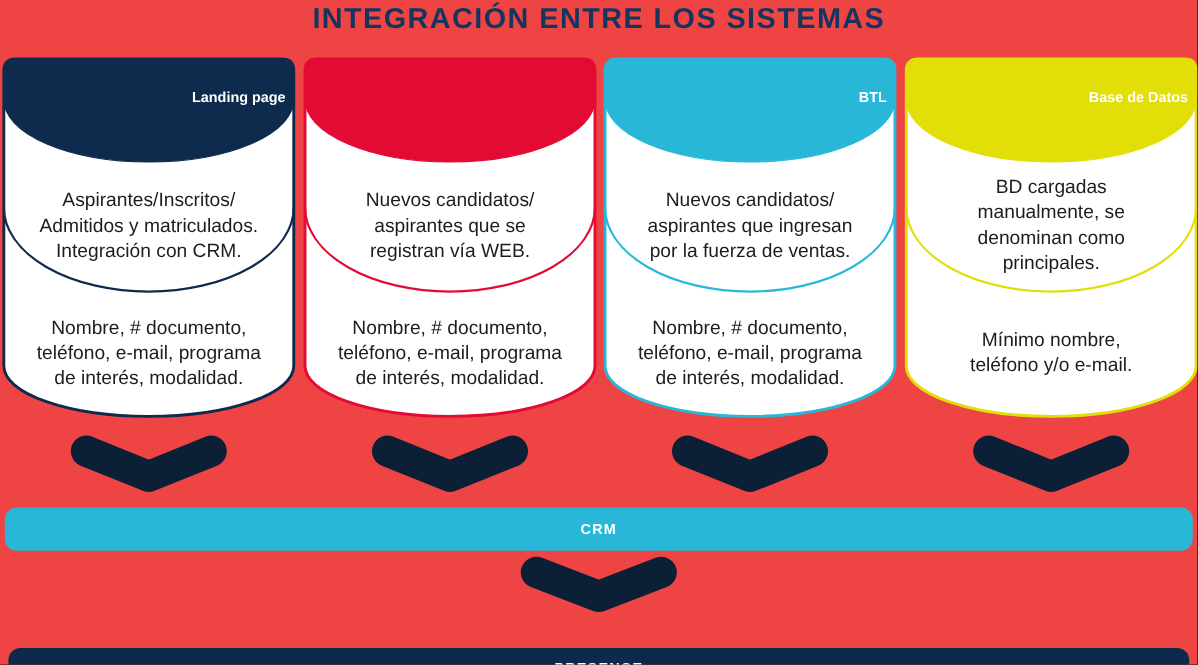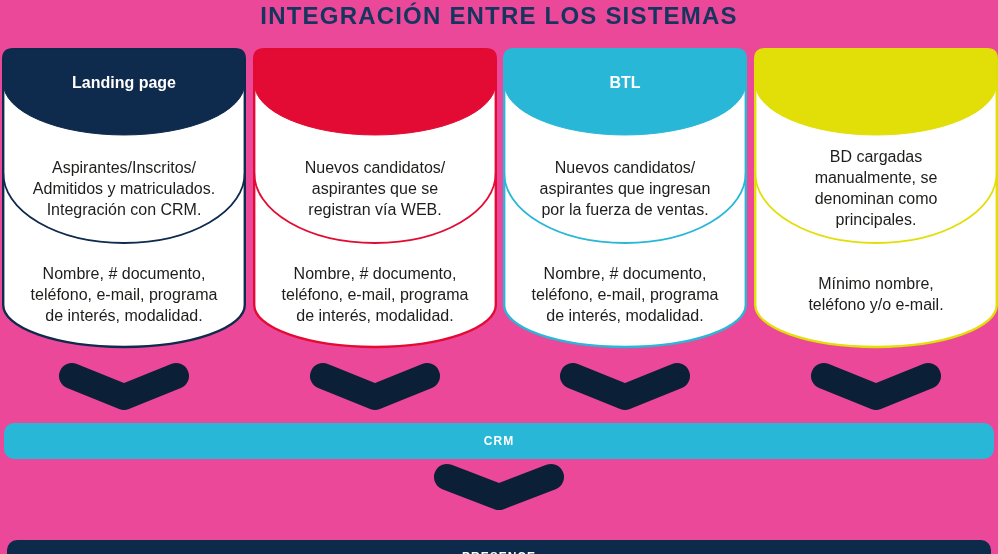--- a/index.html
+++ b/index.html
@@ -1,19 +1,19 @@
 <!DOCTYPE html>
 <html><head>
 <meta charset="utf-8">
 <style>
   html,body{margin:0;padding:0;background:#000;}
   .canvas{
     position:relative;
     width:998px;height:554px;
-    background:#ec4899;
+    background:#ef4444;
     font-family:"Liberation Sans", sans-serif;
     overflow:hidden;
   }
   .title{
     position:absolute;top:2px;left:0;width:998px;
     text-align:center;
     font-size:24px;font-weight:700;letter-spacing:1.2px;
     color:var(--c);
   }
   .column{
@@ -22,22 +22,22 @@
   .col-0{left:2px;} .col-1{left:253px;} .col-2{left:503px;} .col-3{left:754px;}
   .card-svg{
     position:absolute;top:0;left:0;width:244px;height:300px;
     overflow:visible;display:block;
   }
   .card-outline{fill:#ffffff;stroke:var(--c);stroke-width:2.4;}
   .card-header-fill{fill:var(--c);stroke:var(--c);stroke-width:1;}
   .card-mid-curve{fill:none;stroke:var(--c);stroke-width:1.8;}
   .header-label{
     position:absolute;top:26px;left:8px;right:8px;
-    text-align:center;color:#ffffff;
-    font-size:16px;font-weight:700;
+    text-align:right;color:#ffffff;
+    font-size:12px;font-weight:700;
   }
   .desc,.fields{
     position:absolute;left:8px;right:8px;
     display:flex;align-items:center;justify-content:center;
     text-align:center;white-space:pre-line;
     font-size:16px;line-height:21px;color:#1d1d1b;
   }
   .desc{top:88px;height:104px;}
   .fields{top:204px;height:84px;}
   .chevron-svg{
@@ -117,20 +117,21 @@
       <polyline class="chevron-line" points="70,16 122,37 174,16"></polyline>
     </svg>
   </div>
 
   <div class="column col-3" style="--c: #e2de07;">
     <svg class="card-svg" viewBox="0 0 244 300">
       <path class="card-outline" d="M 1.2 257 L 1.2 11 Q 1.2 1.2 11 1.2 L 233 1.2 Q 242.8 1.2 242.8 11 L 242.8 257 A 120.8 42 0 0 1 1.2 257 Z"></path>
       <path class="card-header-fill" d="M 1.2 35 L 1.2 11 Q 1.2 1.2 11 1.2 L 233 1.2 Q 242.8 1.2 242.8 11 L 242.8 35 A 120.8 52 0 0 1 1.2 35 Z"></path>
       <path class="card-mid-curve" d="M 1.2 125 A 120.8 70 0 0 0 242.8 125"></path>
     </svg>
+    <div class="header-label">Base de Datos</div>
     <div class="desc">BD cargadas
 manualmente, se
 denominan como
 principales.</div>
     <div class="fields">Mínimo nombre,
 teléfono y/o e-mail.</div>
     <svg class="chevron-svg" viewBox="0 0 244 60" style="--c: #0b2036;">
       <polyline class="chevron-line" points="70,16 122,37 174,16"></polyline>
     </svg>
   </div>

